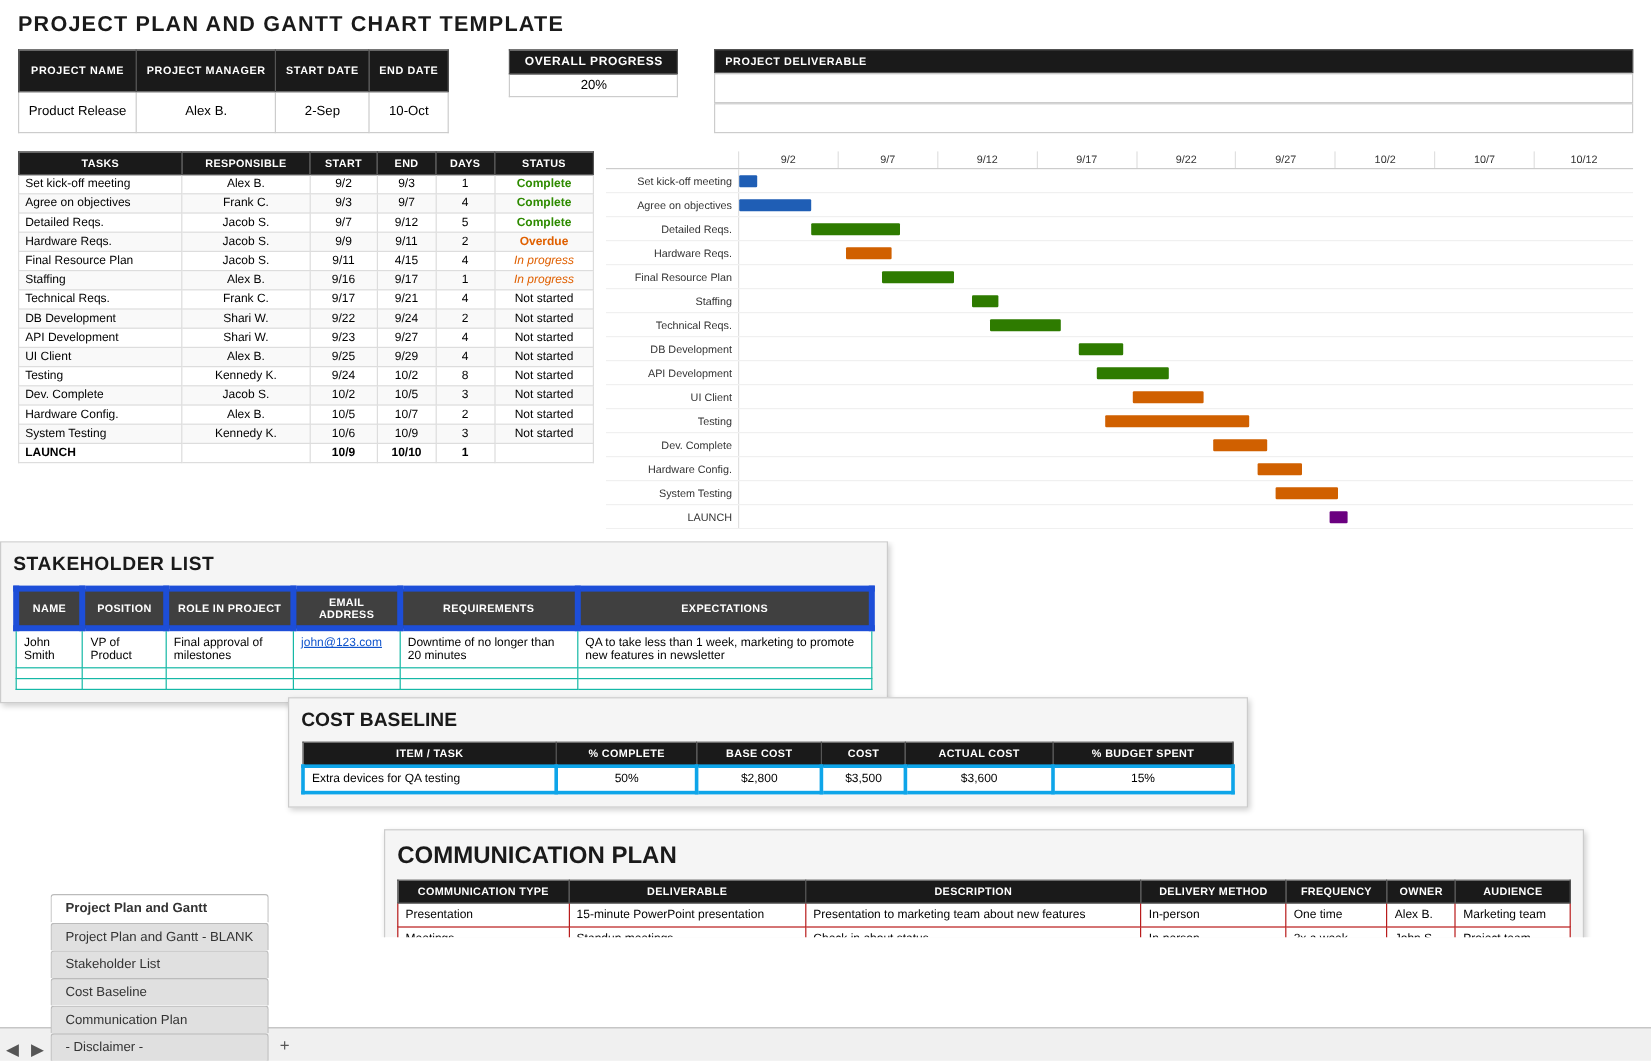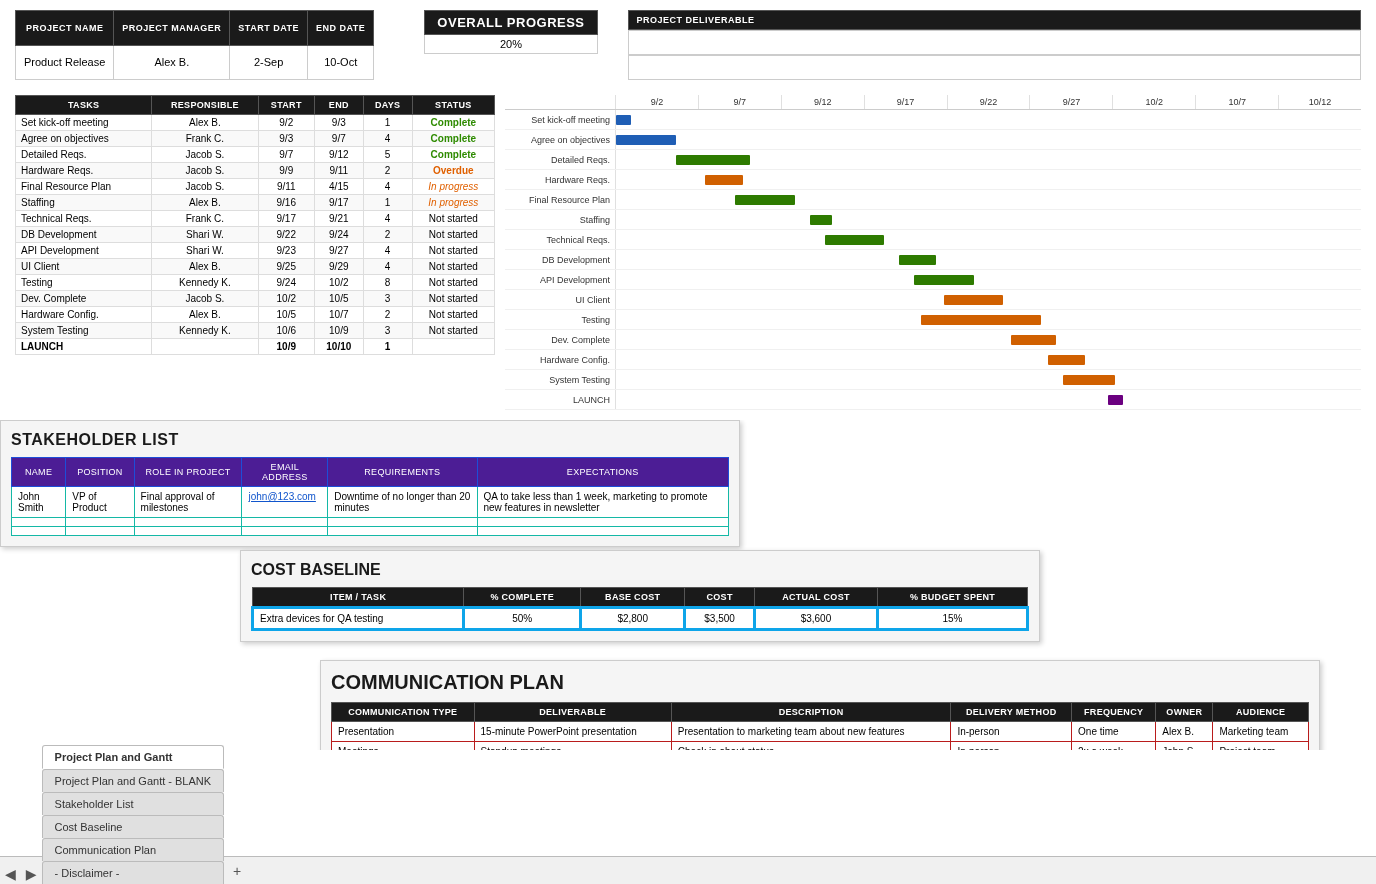--- a/index.html
+++ b/index.html
@@ -12,21 +12,21 @@
     .page-title { font-size: 18px; font-weight: bold; color: #1a1a1a; margin-bottom: 10px; letter-spacing: 1px; }
     
     
     .project-header { display: flex; gap: 20px; margin-bottom: 15px; }
     .proj-info-table { border-collapse: collapse; }
     .proj-info-table th { background: #1a1a1a; color: #fff; padding: 4px 8px; text-align: center; font-size: 9px; font-weight: bold; border: 1px solid #555; letter-spacing: 0.5px; }
     .proj-info-table td { padding: 3px 8px; text-align: center; font-size: 11px; border: 1px solid #ccc; }
     
     .overall-progress-section { margin-left: 30px; }
     .overall-progress-section table { border-collapse: collapse; }
-    .overall-progress-section th { background: #1a1a1a; color: #fff; padding: 4px 12px; text-align: center; font-size: 13px; font-weight: bold; border: 1px solid #555; letter-spacing: 0.5px; }
+    .overall-progress-section th { background: #1a1a1a; color: #fff; padding: 4px 12px; text-align: center; font-size: 10px; font-weight: bold; border: 1px solid #555; letter-spacing: 0.5px; }
     .overall-progress-section td { padding: 3px 12px; text-align: center; font-size: 11px; border: 1px solid #ccc; }
     
     .deliverable-section { margin-left: 10px; flex: 1; }
     .deliverable-section .dark-header { background: #1a1a1a; color: #fff; padding: 4px 8px; font-size: 9px; font-weight: bold; letter-spacing: 0.5px; border: 1px solid #555; }
     .deliverable-section .scope-header { background: #3a3a3a; color: #fff; padding: 3px 8px; font-size: 9px; font-weight: bold; letter-spacing: 0.5px; border: 1px solid #555; margin-top: 2px; }
     .deliverable-section .content-area { border: 1px solid #ccc; height: 25px; }
     
     
     .two-col { display: flex; gap: 10px; }
     
@@ -55,21 +55,21 @@
     .gantt-bar { position: absolute; height: 10px; top: 50%; transform: translateY(-50%); border-radius: 1px; }
     .bar-blue { background: #1f5eb5; }
     .bar-green { background: #2e7b00; }
     .bar-orange { background: #d06000; }
     .bar-purple { background: #6b0080; }
     
     
     .stakeholder-card { background: #f5f5f5; border: 1px solid #ccc; padding: 10px; width: 740px; position: relative; z-index: 3; box-shadow: 2px 2px 5px rgba(0,0,0,0.2); }
     .stakeholder-title { font-size: 16px; font-weight: bold; color: #1a1a1a; margin-bottom: 8px; letter-spacing: 0.5px; }
     .stakeholder-table { border-collapse: collapse; width: 100%; }
-    .stakeholder-table th { background: #4c1d95; color: #fff; padding: 4px 6px; text-align: center; font-size: 9px; font-weight: normal; border: 1px solid #1d4ed8; letter-spacing: 0.3px; }
+    .stakeholder-table th { background: #404040; color: #fff; padding: 4px 6px; text-align: center; font-size: 9px; font-weight: bold; border: 5px solid #1d4ed8; letter-spacing: 0.3px; }
     .stakeholder-table td { padding: 4px 6px; font-size: 10px; border: 1px solid #14b8a6; background: #fff; vertical-align: top; }
     .email-link { color: #1155cc; text-decoration: underline; text-align: center; }
     
     
     .cost-card { background: #f5f5f5; border: 1px solid #ccc; padding: 10px; width: 800px; position: absolute; left: 240px; top: 130px; z-index: 4; box-shadow: 2px 2px 5px rgba(0,0,0,0.2); }
     .cost-title { font-size: 16px; font-weight: bold; color: #1a1a1a; margin-bottom: 8px; }
     .cost-table { border-collapse: collapse; width: 100%; }
     .cost-table th { background: #1a1a1a; color: #fff; padding: 4px 6px; text-align: center; font-size: 9px; font-weight: bold; border: 1px solid #555; letter-spacing: 0.3px; }
     .cost-table td { padding: 4px 6px; font-size: 10px; border: 3px solid #0ea5e9; background: #fff; text-align: center; }
     .cost-table td.left-align { text-align: left; }
@@ -88,20 +88,21 @@
     .tab.active { background: #fff; border-bottom: 1px solid #fff; font-weight: bold; z-index: 1; }
     .tab-add { padding: 5px 8px; font-size: 14px; cursor: pointer; color: #555; }
     
     .bottom-wrapper { position: relative; height: 330px; overflow: hidden; }
   </style>
 </head>
 <body>
 
 <div class="main-content">
 
+  <div class="page-title">PROJECT PLAN AND GANTT CHART TEMPLATE</div>
 
   <div class="project-header">
     <table class="proj-info-table">
       <tbody>
           <tr>
         <th>PROJECT NAME</th>
         <th>PROJECT MANAGER</th>
         <th>START DATE</th>
         <th>END DATE</th>
       </tr>

